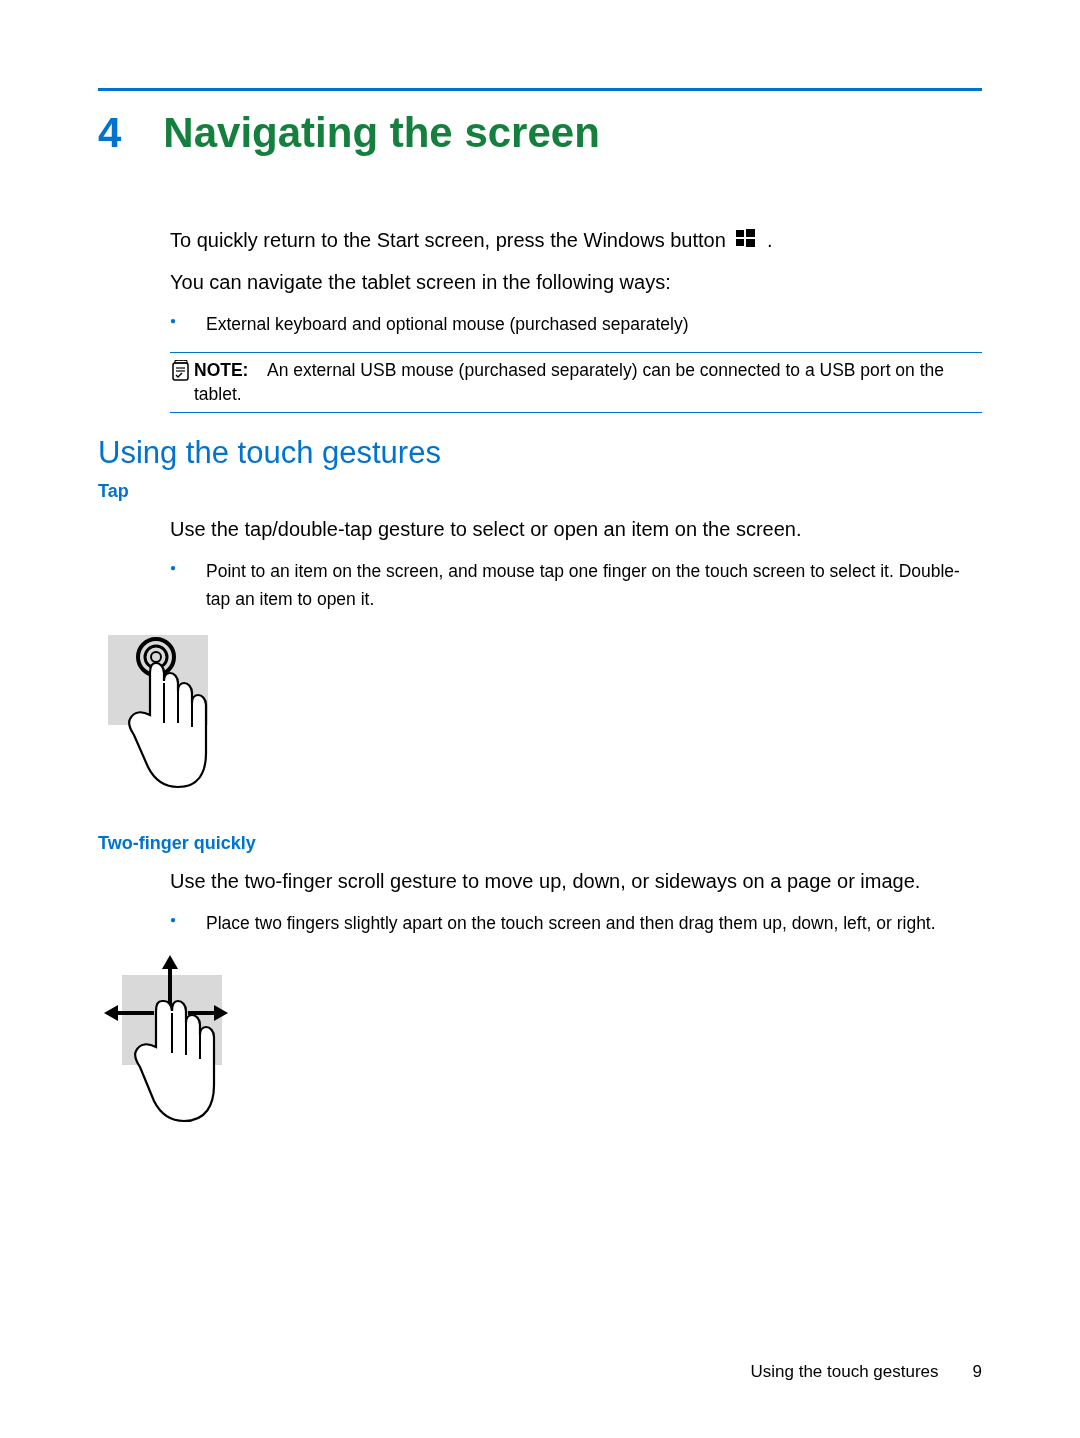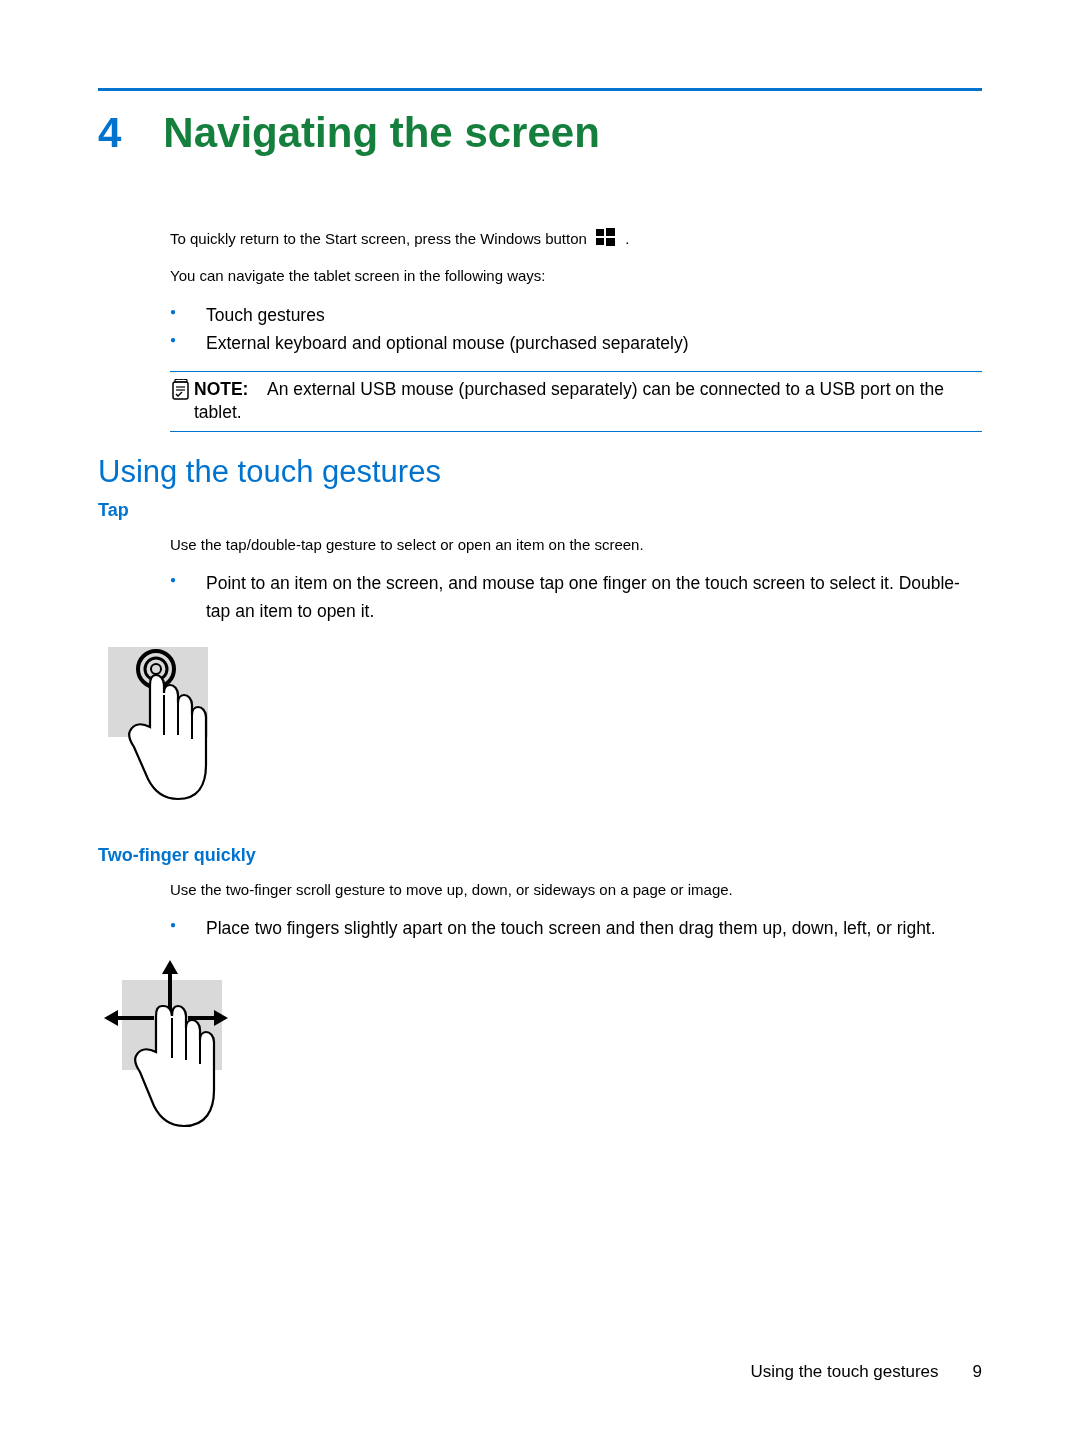--- a/index.html
+++ b/index.html
@@ -26,21 +26,21 @@
       font-size: 42px;
       font-weight: bold;
       color: #0073cf;
     }
     .chapter-title {
       font-size: 42px;
       font-weight: bold;
       color: #15803d;
     }
     .body-indent { margin-left: 72px; }
-    p { font-size: 15px; line-height: 1.35; margin-bottom: 14px; }
+    p { font-size: 20px; line-height: 1.35; margin-bottom: 14px; }
     ul.bul {
       list-style: none;
       margin-bottom: 14px;
     }
     ul.bul li {
       position: relative;
       font-size: 17.5px;
       line-height: 1.6;
       padding-left: 36px;
     }
@@ -110,21 +110,20 @@
         <rect x="1" y="2" width="8" height="7" fill="#000"></rect>
         <rect x="11" y="1" width="9" height="8" fill="#000"></rect>
         <rect x="1" y="11" width="8" height="7" fill="#000"></rect>
         <rect x="11" y="11" width="9" height="8" fill="#000"></rect>
       </svg>
     </span>
     <span>.</span>
   </p>
   <p>You can navigate the tablet screen in the following ways:</p>
   <ul class="bul">
-    <li>Touch gestures</li>
     <li>External keyboard and optional mouse (purchased separately)</li>
   </ul>
 
   <div class="note-block">
     <span class="note-icon">
       <svg width="22" height="22" viewBox="0 0 22 22">
         <rect x="3" y="3" width="15" height="17" rx="2" fill="none" stroke="#000" stroke-width="1.5"></rect>
         <path d="M5 1.5 Q5 0 7 0.5 Q9 0 11 0.5 Q13 0 15 0.5 Q17 0 17 1.5 L17 3 L5 3 Z" fill="none" stroke="#000" stroke-width="1.2"></path>
         <line x1="6" y1="8" x2="15" y2="8" stroke="#000" stroke-width="1.2"></line>
         <line x1="6" y1="11" x2="15" y2="11" stroke="#000" stroke-width="1.2"></line>

